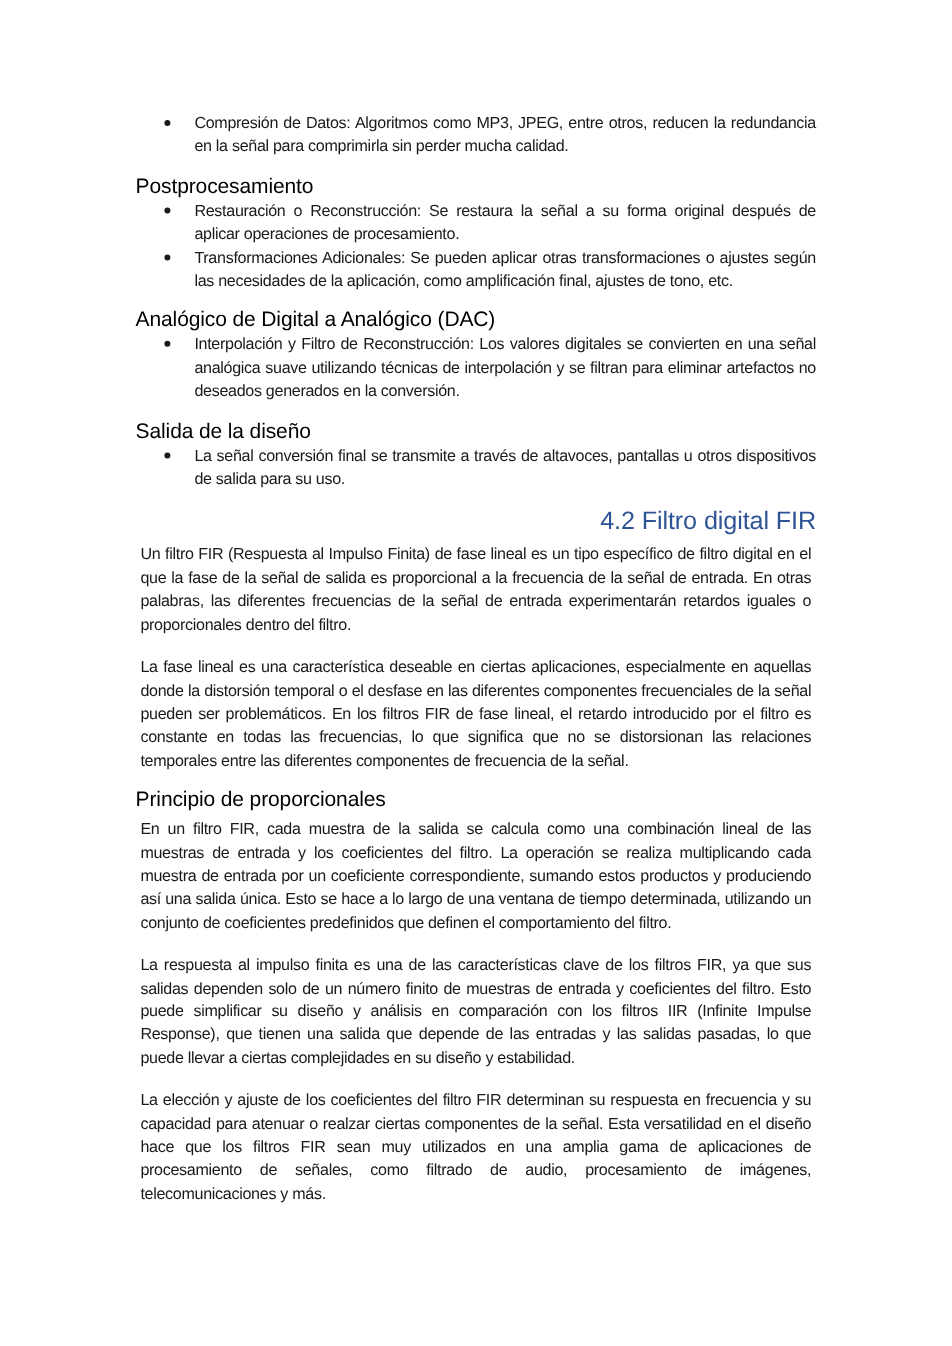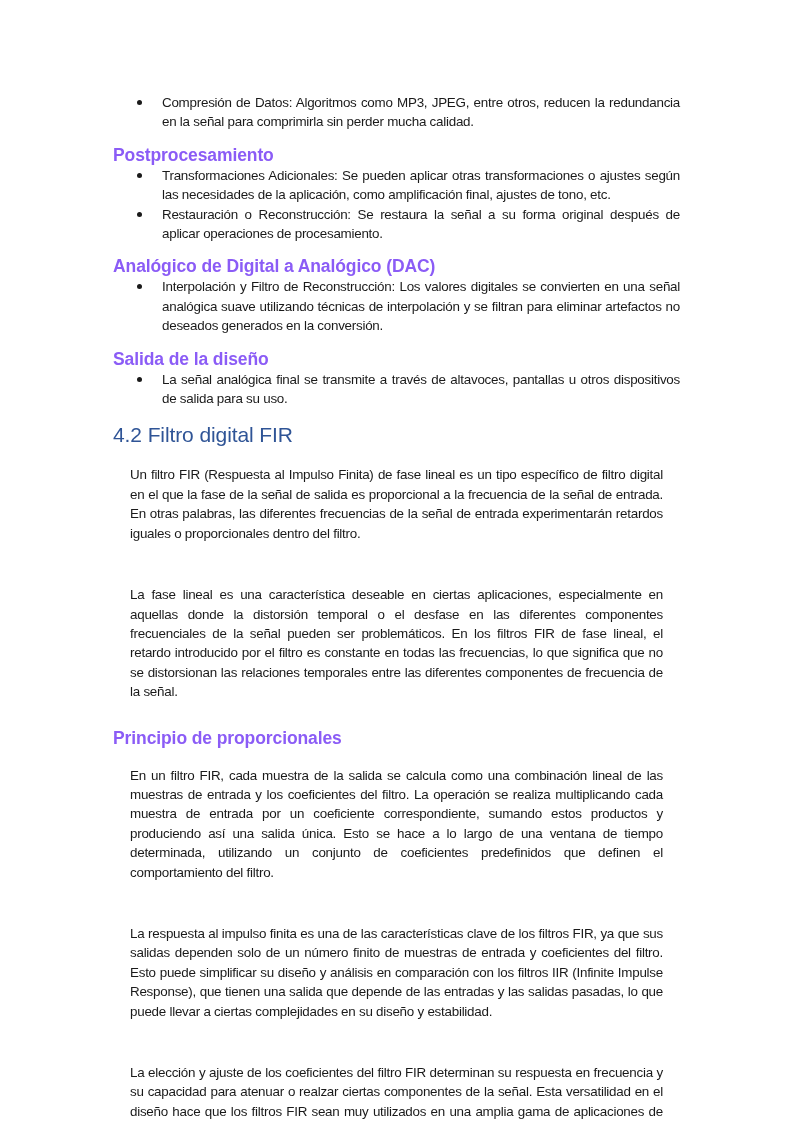--- a/index.html
+++ b/index.html
@@ -15,34 +15,35 @@
       font-family: "Liberation Sans", "DejaVu Sans", sans-serif;
       color: #1a1a1a;
     }
     .page {
       position: absolute;
       left: 113px;
       top: 93px;
       width: 567px;
     }
     .h2 {
-      color: #8b5cf6;
+      color: #000000;
       font-size: 17.5px;
-      font-weight: bold;
+      font-weight: normal;
       line-height: 22px;
       margin: 0;
       letter-spacing: -0.1px;
     }
     .h1 {
       color: #2f5496;
       font-size: 21px;
       font-weight: normal;
       line-height: 26px;
       margin: 0;
       letter-spacing: -0.1px;
+      text-align: right;
     }
     ul.bullets {
       list-style: none;
       margin: 0;
       padding: 0;
     }
     ul.bullets li {
       position: relative;
       padding-left: 49px;
       font-size: 13.4px;
@@ -53,21 +54,21 @@
     ul.bullets li .bullet {
       position: absolute;
       left: 24px;
       top: 7px;
       width: 5px;
       height: 5px;
       border-radius: 50%;
       background: #1a1a1a;
     }
     p.body {
-      margin: 17px;
+      margin: 4px;
       font-size: 13.4px;
       line-height: 19.4px;
       text-align: justify;
       letter-spacing: -0.25px;
     }
     .gap-list-to-h2 { height: 12px; }
     .gap-list-to-h1 { height: 14px; }
     .gap-para { height: 8px; }
     .gap-para-to-h2 { height: 8px; }
   </style>
@@ -81,43 +82,43 @@
       <span class="bullet"></span>
       <span>Compresión de Datos: Algoritmos como MP3, JPEG, entre otros, reducen la redundancia en la señal para comprimirla sin perder mucha calidad.</span>
     </li>
   </ul>
 
   <div class="gap-list-to-h2"></div>
   <h2 class="h2">Postprocesamiento</h2>
   <ul class="bullets">
     <li>
       <span class="bullet"></span>
-      <span>Transformaciones Adicionales: Se pueden aplicar otras transformaciones o ajustes según las necesidades de la aplicación, como amplificación final, ajustes de tono, etc.</span>
+      <span>Restauración o Reconstrucción: Se restaura la señal a su forma original después de aplicar operaciones de procesamiento.</span>
     </li>
     <li>
       <span class="bullet"></span>
-      <span>Restauración o Reconstrucción: Se restaura la señal a su forma original después de aplicar operaciones de procesamiento.</span>
+      <span>Transformaciones Adicionales: Se pueden aplicar otras transformaciones o ajustes según las necesidades de la aplicación, como amplificación final, ajustes de tono, etc.</span>
     </li>
   </ul>
 
   <div class="gap-list-to-h2"></div>
   <h2 class="h2">Analógico de Digital a Analógico (DAC)</h2>
   <ul class="bullets">
     <li>
       <span class="bullet"></span>
       <span>Interpolación y Filtro de Reconstrucción: Los valores digitales se convierten en una señal analógica suave utilizando técnicas de interpolación y se filtran para eliminar artefactos no deseados generados en la conversión.</span>
     </li>
   </ul>
 
   <div class="gap-list-to-h2"></div>
   <h2 class="h2">Salida de la diseño</h2>
   <ul class="bullets">
     <li>
       <span class="bullet"></span>
-      <span>La señal analógica final se transmite a través de altavoces, pantallas u otros dispositivos de salida para su uso.</span>
+      <span>La señal conversión final se transmite a través de altavoces, pantallas u otros dispositivos de salida para su uso.</span>
     </li>
   </ul>
 
   <div class="gap-list-to-h1"></div>
   <h1 class="h1">4.2 Filtro digital FIR</h1>
   <p class="body">Un filtro FIR (Respuesta al Impulso Finita) de fase lineal es un tipo específico de filtro digital en el que la fase de la señal de salida es proporcional a la frecuencia de la señal de entrada. En otras palabras, las diferentes frecuencias de la señal de entrada experimentarán retardos iguales o proporcionales dentro del filtro.</p>
   <div class="gap-para"></div>
   <p class="body">La fase lineal es una característica deseable en ciertas aplicaciones, especialmente en aquellas donde la distorsión temporal o el desfase en las diferentes componentes frecuenciales de la señal pueden ser problemáticos. En los filtros FIR de fase lineal, el retardo introducido por el filtro es constante en todas las frecuencias, lo que significa que no se distorsionan las relaciones temporales entre las diferentes componentes de frecuencia de la señal.</p>
 
   <div class="gap-para-to-h2"></div>

